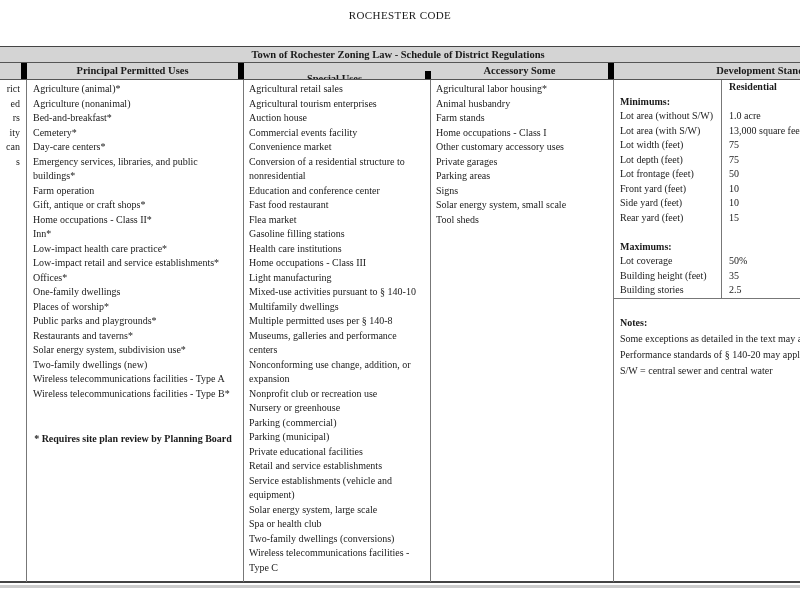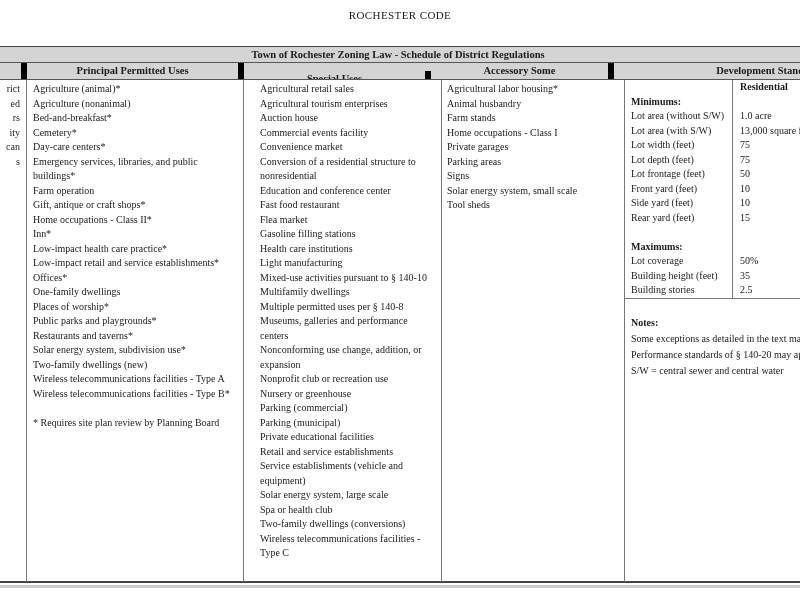--- a/index.html
+++ b/index.html
@@ -38,25 +38,25 @@
   .zh.special { width: 187px; margin-top: 8px; }
   .zh.accessory { width: 183px; }
   .zh.development { width: 318px; }
   .zbody { display: flex; height: 502px; overflow: hidden; }
   .zcol {
     border-right: 1px solid #777; flex: none;
     font-size: 10px; line-height: 14.5px; padding-top: 2px; overflow: hidden;
   }
   .zcol.district { width: 216px; text-align: right; padding-right: 6px; }
   .zcol.principal { width: 217px; padding-left: 6px; padding-right: 10px; }
-  .zcol.special { width: 187px; padding-left: 5px; padding-right: 4px; margin-left: 11px; }
+  .zcol.special { width: 187px; padding-left: 5px; padding-right: 4px; }
   .zcol.accessory { width: 183px; padding-left: 5px; padding-right: 17px; }
   .zcol.development { width: 318px; padding-top: 0; }
   .b { font-weight: bold; }
-  .footnote { font-weight: normal; margin-top: 15px; }
+  .footnote { font-weight: bold; margin-top: 31px; text-align: center; }
   .dev-metrics { border-bottom: 1px solid #777; }
   .dev-row { display: flex; align-items: stretch; min-height: 14.5px; }
   .dev-label { width: 107px; flex: none; padding-left: 6px; }
   .dev-value { flex: 1 1 auto; border-left: 1px solid #777; padding-left: 7px; }
   .dev-notes { padding: 16px 8px 0 6px; line-height: 16px; }
   .left-grid-line {
     position: absolute; left: 1px; top: 46px; width: 1px; height: 537px;
     background: #a8a8a8;
   }
   .page-bottom-strip {
@@ -165,20 +165,21 @@
         <div>Education and conference center</div>
 
         <div>Fast food restaurant</div>
 
         <div>Flea market</div>
 
         <div>Gasoline filling stations</div>
 
         <div>Health care institutions</div>
 
+        <div>Home occupations - Class III</div>
 
         <div>Light manufacturing</div>
 
         <div>Mixed-use activities pursuant to § 140-10</div>
 
         <div>Multifamily dwellings</div>
 
         <div>Multiple permitted uses per § 140-8</div>
 
         <div>Museums, galleries and performance centers</div>
@@ -211,20 +212,21 @@
     <div class="zcol accessory">
 
         <div>Agricultural labor housing*</div>
 
         <div>Animal husbandry</div>
 
         <div>Farm stands</div>
 
         <div>Home occupations - Class I</div>
 
+        <div>Other customary accessory uses</div>
 
         <div>Private garages</div>
 
         <div>Parking areas</div>
 
         <div>Signs</div>
 
         <div>Solar energy system, small scale</div>
 
         <div>Tool sheds</div>

